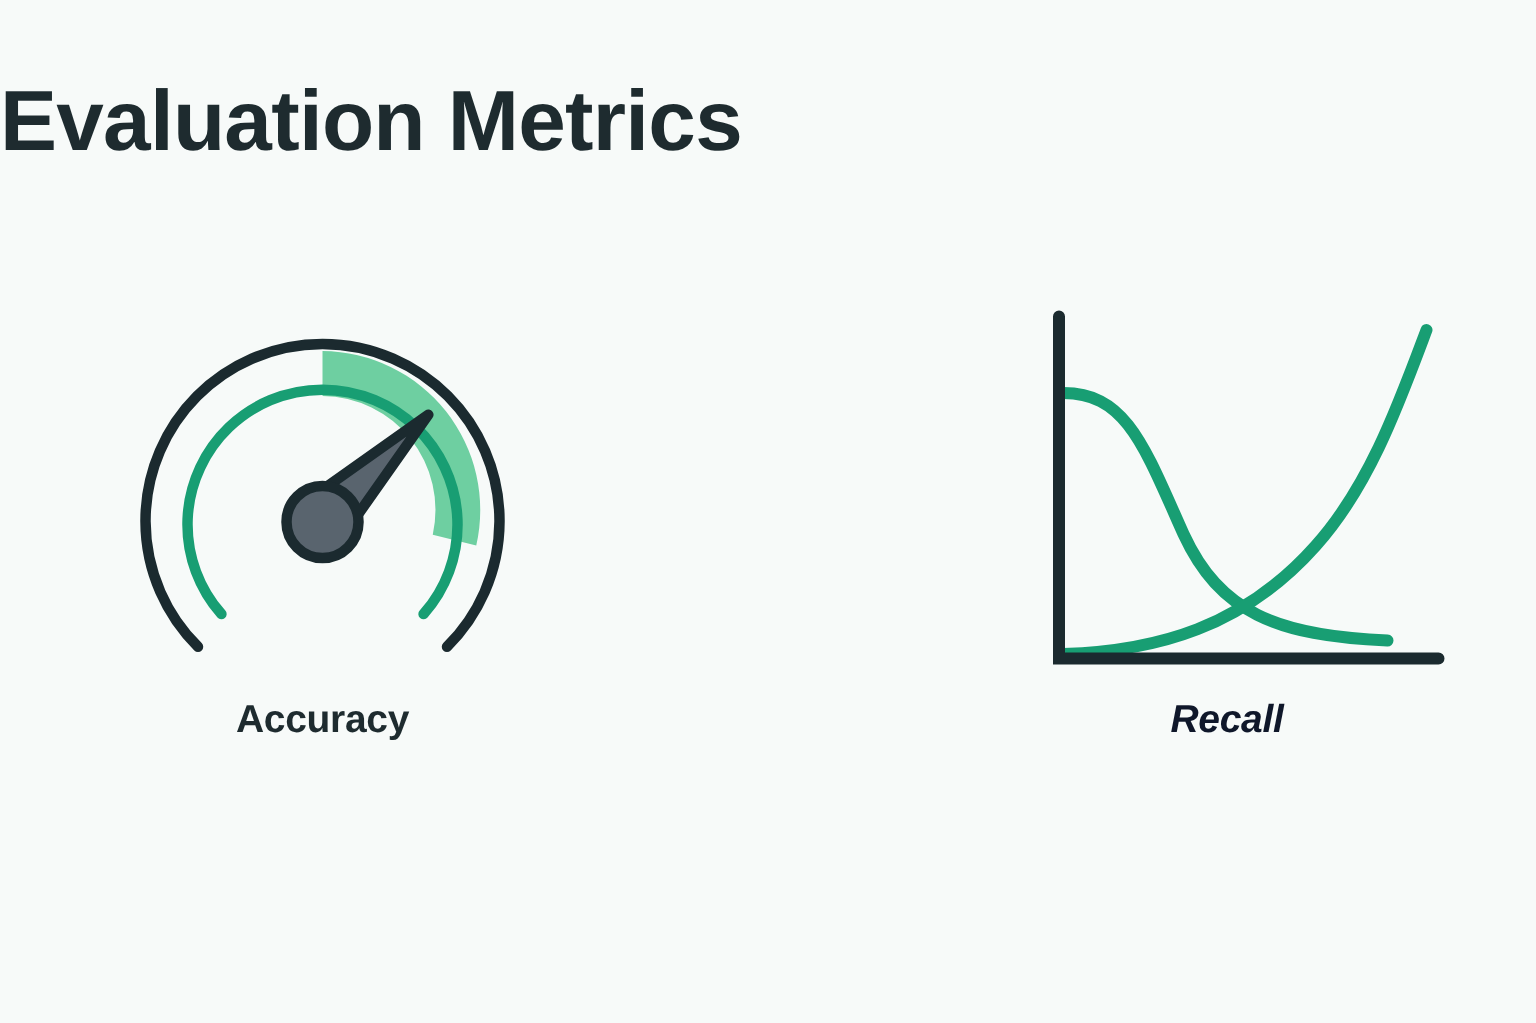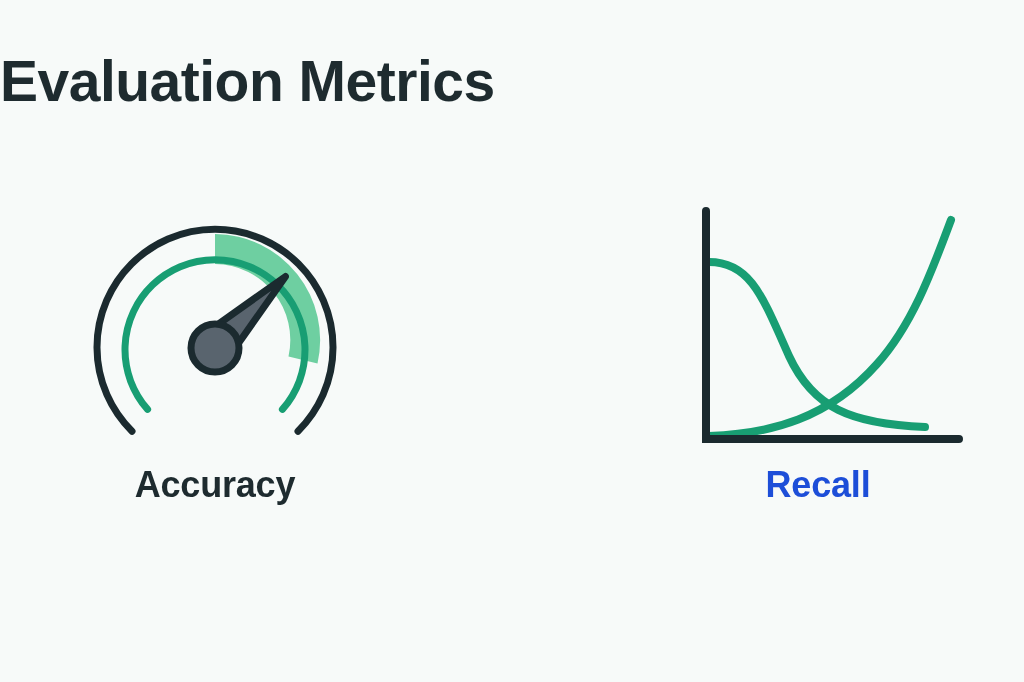--- a/index.html
+++ b/index.html
@@ -60,21 +60,21 @@
     display: block;
     margin: 0 auto;
     overflow: visible;
   }
   .metric-label {
     position: absolute;
     left: 0;
     top: 268px;
     width: 320px;
     text-align: center;
-    font-size: 36px;
+    font-size: 26px;
     font-weight: 700;
     letter-spacing: -0.2px;
     color: #1e2b2f;
     font-family: "Liberation Sans", sans-serif;
   }
 </style>
 </head>
 <body style="background: rgb(247, 250, 249);">
 
 <div class="canvas" style="background: rgb(247, 250, 249);">
@@ -108,17 +108,17 @@
           <g transform="translate(28,10)">
 
             <path d="M 8 56 C 50 56, 62 92, 88 150 C 112 202, 150 218, 224 221" fill="none" stroke="#189E73" stroke-width="8" stroke-linecap="round" stroke-linejoin="round"></path>
 
             <path d="M 8 230 C 70 228, 128 212, 176 158 C 212 118, 232 62, 250 14" fill="none" stroke="#189E73" stroke-width="8" stroke-linecap="round" stroke-linejoin="round"></path>
 
             <path d="M 5 5 L 5 233 L 258 233" fill="none" stroke="#1B2A2F" stroke-width="8" stroke-linecap="round" stroke-linejoin="miter"></path>
           </g>
         </svg>
       </div>
-      <div class="metric-label" style="color: #1d4ed8;">Recall</div>
+      <div class="metric-label" style="color: #0f172a; font-style: italic;">Recall</div>
     </div>
 
   </div>
 </div>
 
 </body></html>

